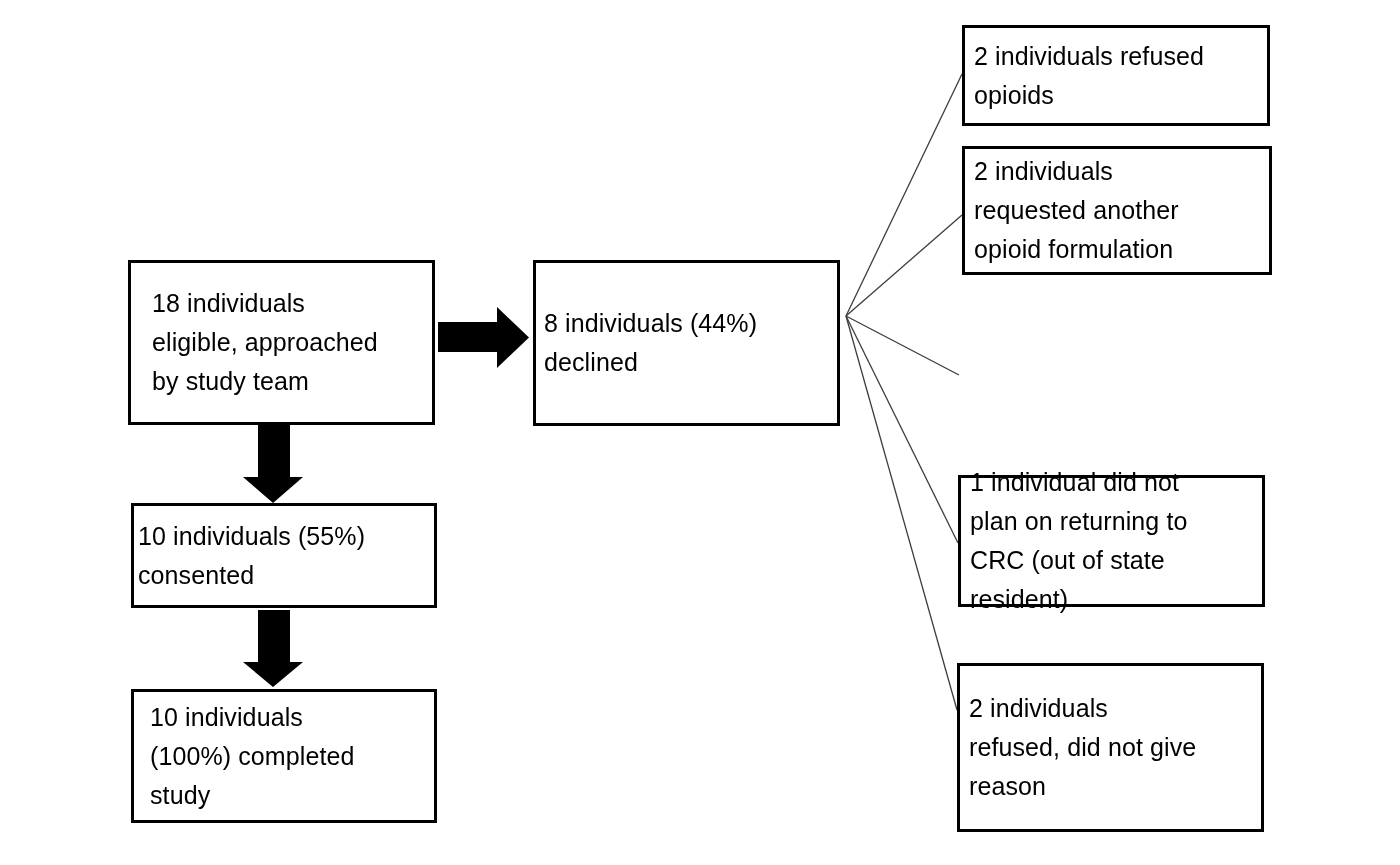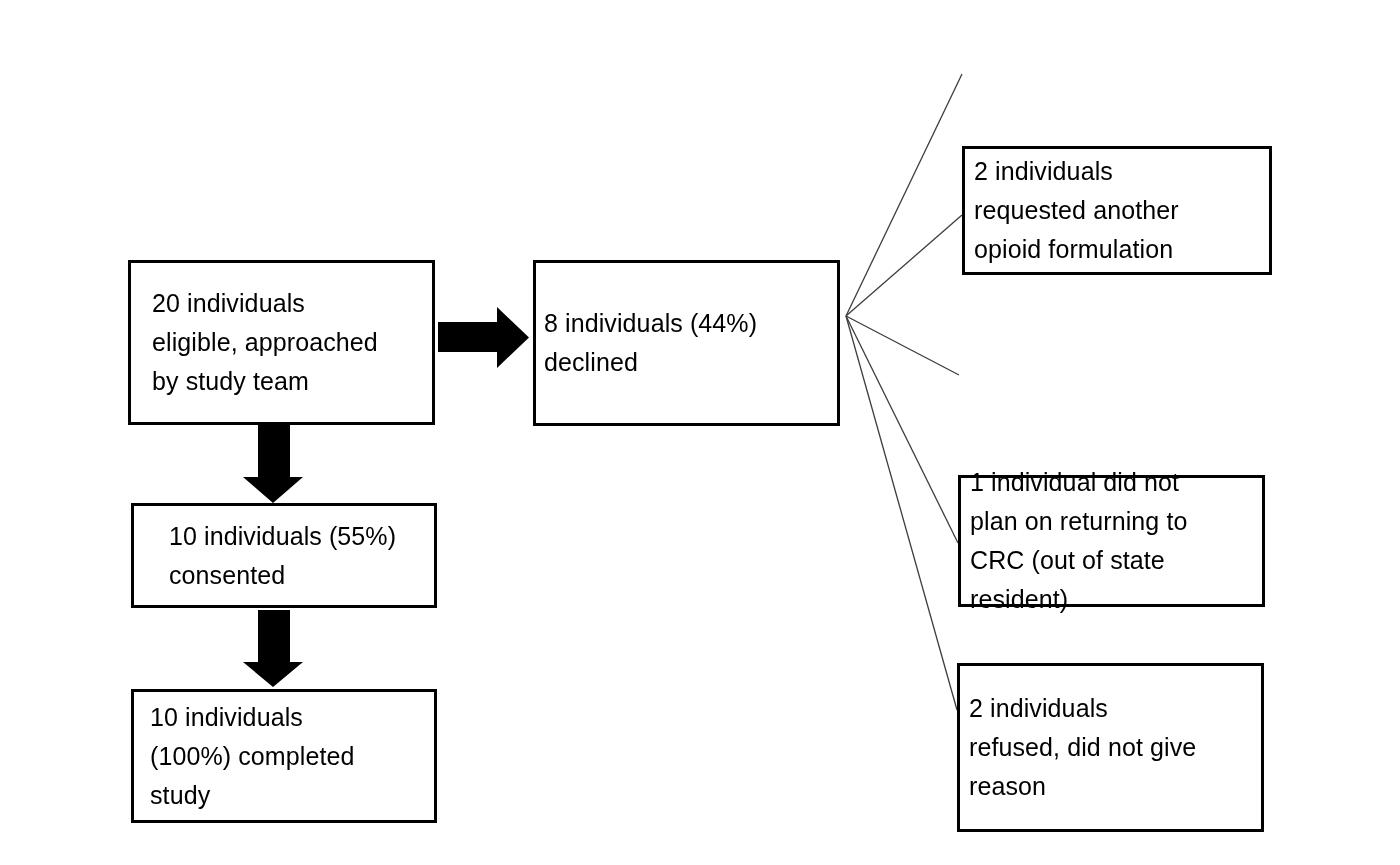--- a/index.html
+++ b/index.html
@@ -40,21 +40,21 @@
   }
   .box-text {
     white-space: pre-line;
     font-size: 25px;
     line-height: 39px;
     color: #000000;
     letter-spacing: 0.1px;
   }
   
   .box-eligible   { left: 128px; top: 260px; width: 307px; height: 165px; padding-left: 21px; }
-  .box-consented  { left: 131px; top: 503px; width: 306px; height: 105px; padding-left: 35px; }
+  .box-consented  { left: 131px; top: 503px; width: 306px; height: 105px; padding-left: 4px; }
   .box-completed  { left: 131px; top: 689px; width: 306px; height: 134px; padding-left: 16px; }
   
   .box-declined   { left: 533px; top: 260px; width: 307px; height: 166px; padding-left: 8px; }
   
   .box-reason-1   { left: 962px; top: 25px;  width: 308px; height: 101px; padding-left: 9px; }
   .box-reason-2   { left: 962px; top: 146px; width: 310px; height: 129px; padding-left: 9px; }
   .box-reason-3   { left: 959px; top: 293px; width: 308px; height: 163px; padding-left: 9px; }
   .box-reason-4   { left: 958px; top: 475px; width: 307px; height: 132px; padding-left: 9px; align-items: center; }
   .box-reason-5   { left: 957px; top: 663px; width: 307px; height: 169px; padding-left: 9px; }
 </style>
@@ -70,41 +70,45 @@
     <line x1="846" y1="316" x2="959" y2="375"></line>
     <line x1="846" y1="316" x2="958" y2="543"></line>
     <line x1="846" y1="316" x2="957" y2="710"></line>
 
     <polygon points="438,322 497,322 497,307 529,337.5 497,368 497,352 438,352"></polygon>
     <polygon points="258,425 290,425 290,477 303,477 273,503 243,477 258,477"></polygon>
     <polygon points="258,610 290,610 290,662 303,662 273,687 243,662 258,662"></polygon>
   </svg>
 
   <div class="box box-eligible">
-    <div class="box-text">20 individuals
+    <div class="box-text">18 individuals
 eligible, approached
 by study team</div>
   </div>
 
   <div class="box box-declined">
     <div class="box-text">8 individuals (44%)
 declined</div>
   </div>
 
   <div class="box box-consented">
     <div class="box-text">10 individuals (55%)
 consented</div>
   </div>
 
   <div class="box box-completed">
     <div class="box-text">10 individuals
 (100%) completed
 study</div>
   </div>
 
+  <div class="box box-reason-1">
+    <div class="box-text">2 individuals refused
+opioids</div>
+  </div>
 
   <div class="box box-reason-2">
     <div class="box-text">2 individuals
 requested another
 opioid formulation</div>
   </div>
 
 
   <div class="box box-reason-4">
     <div class="box-text">1 individual did not

